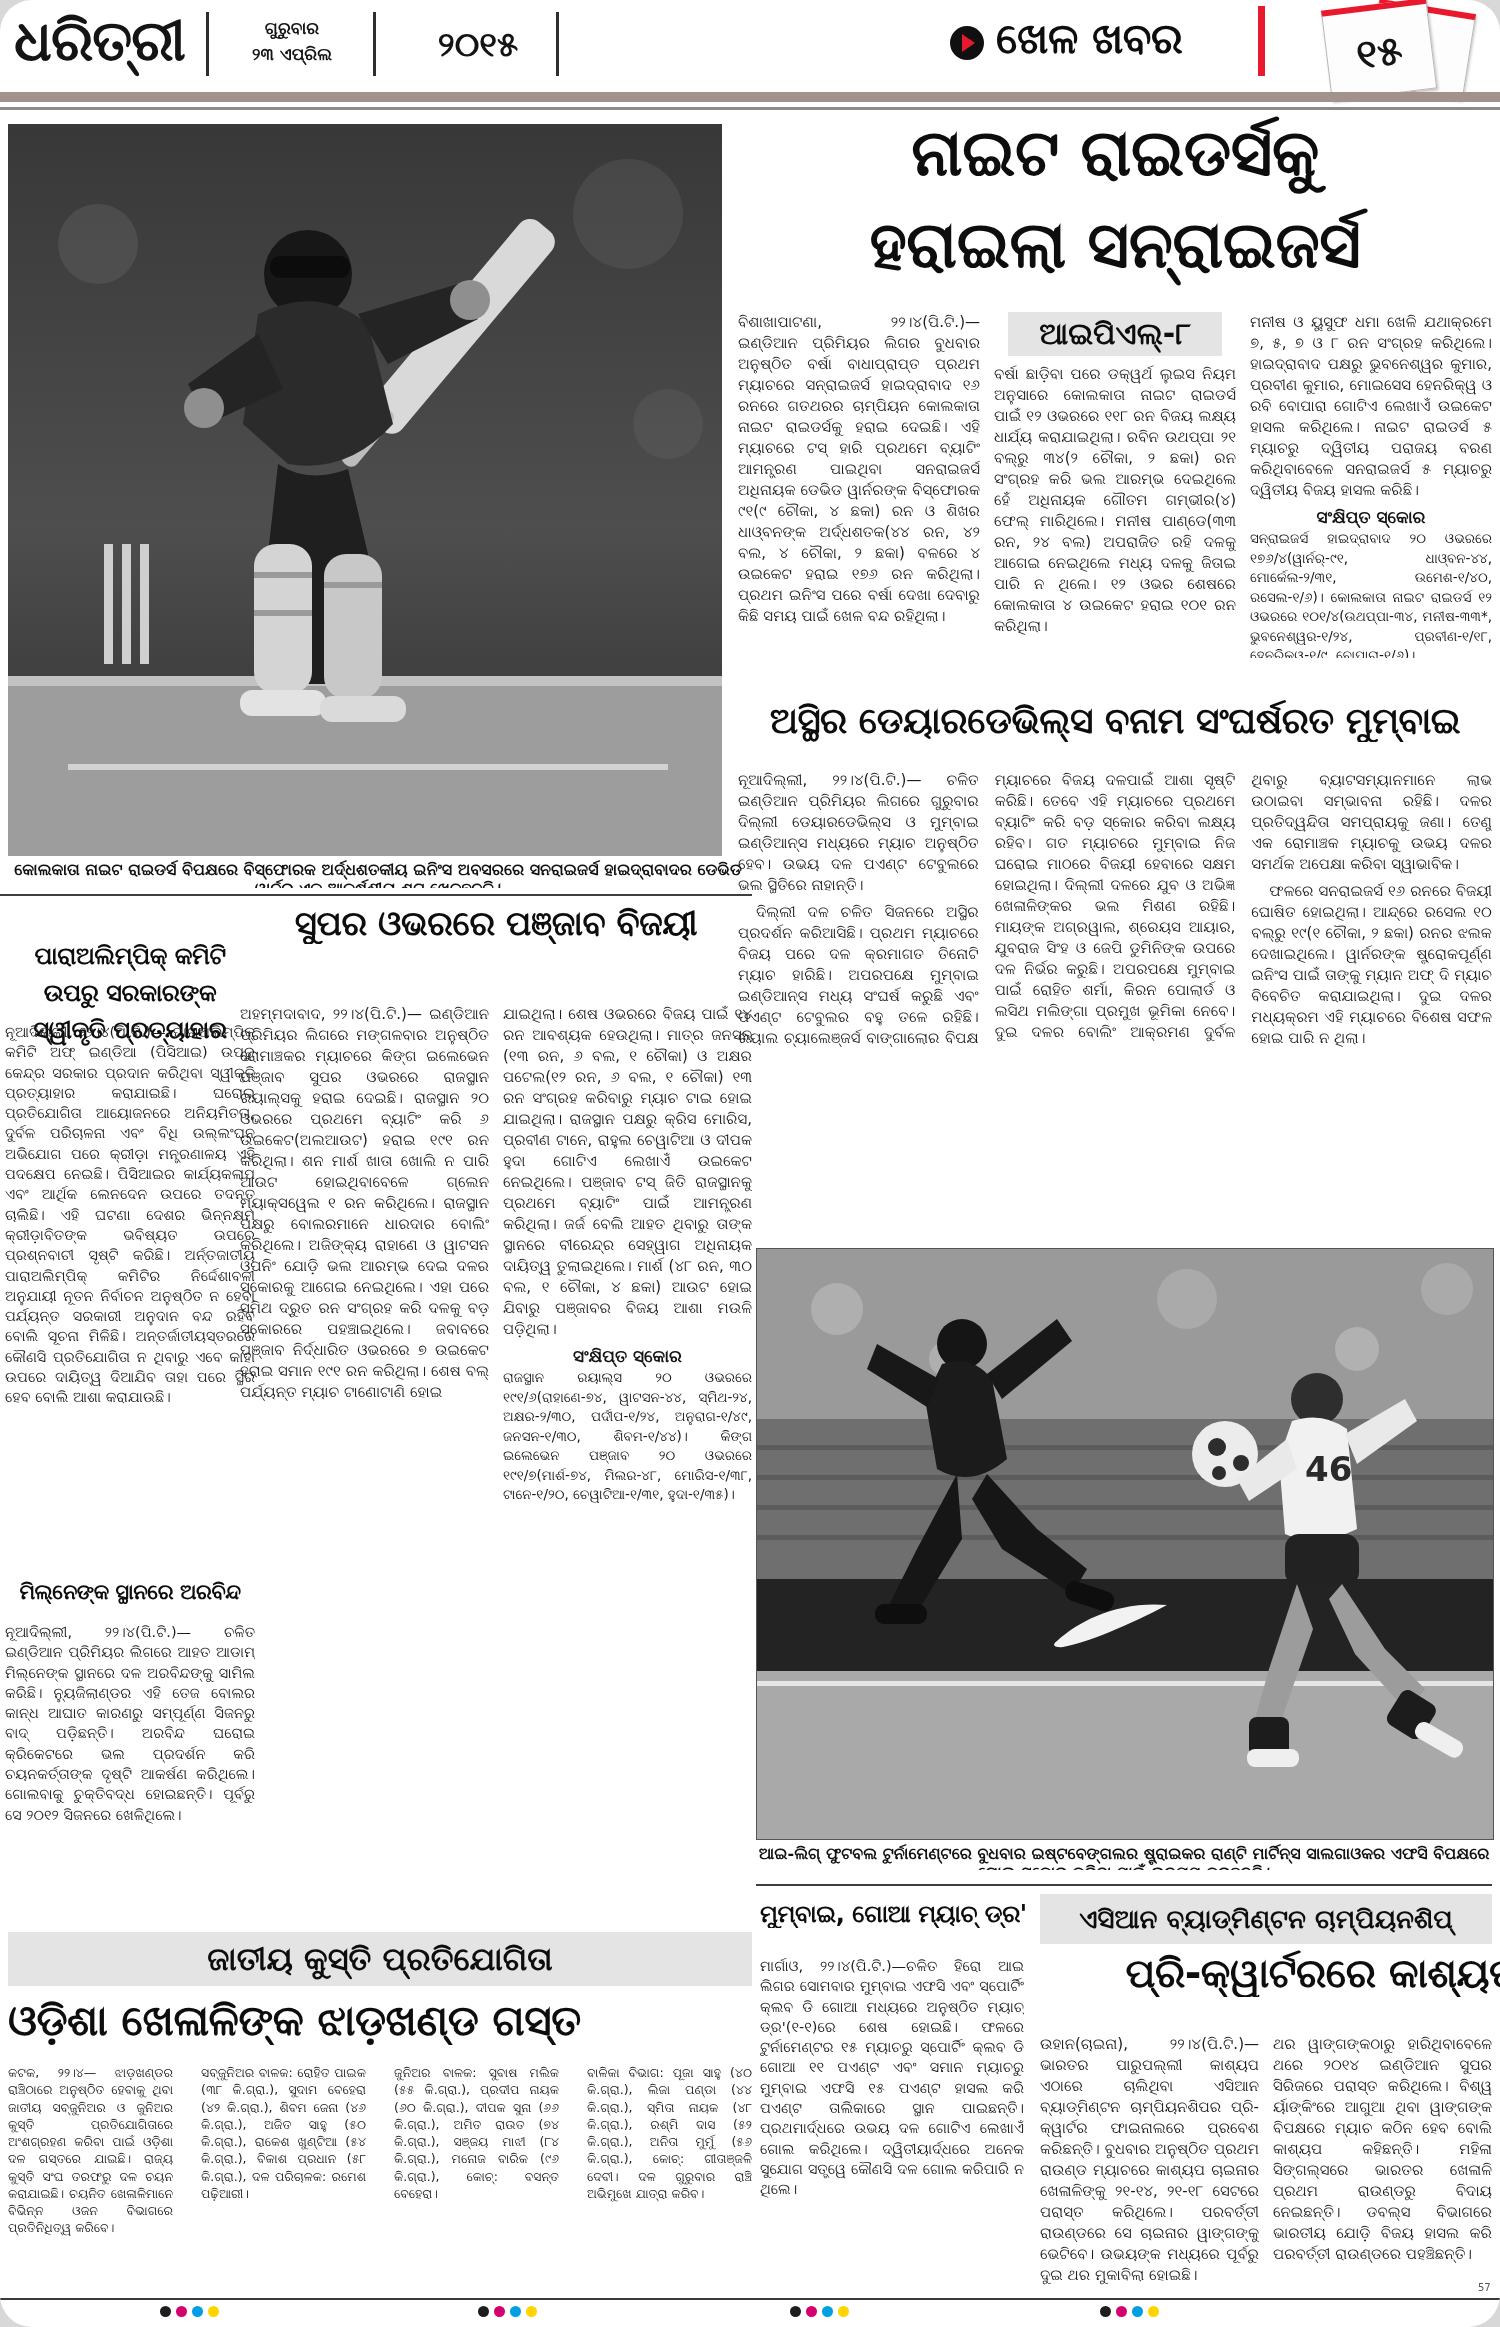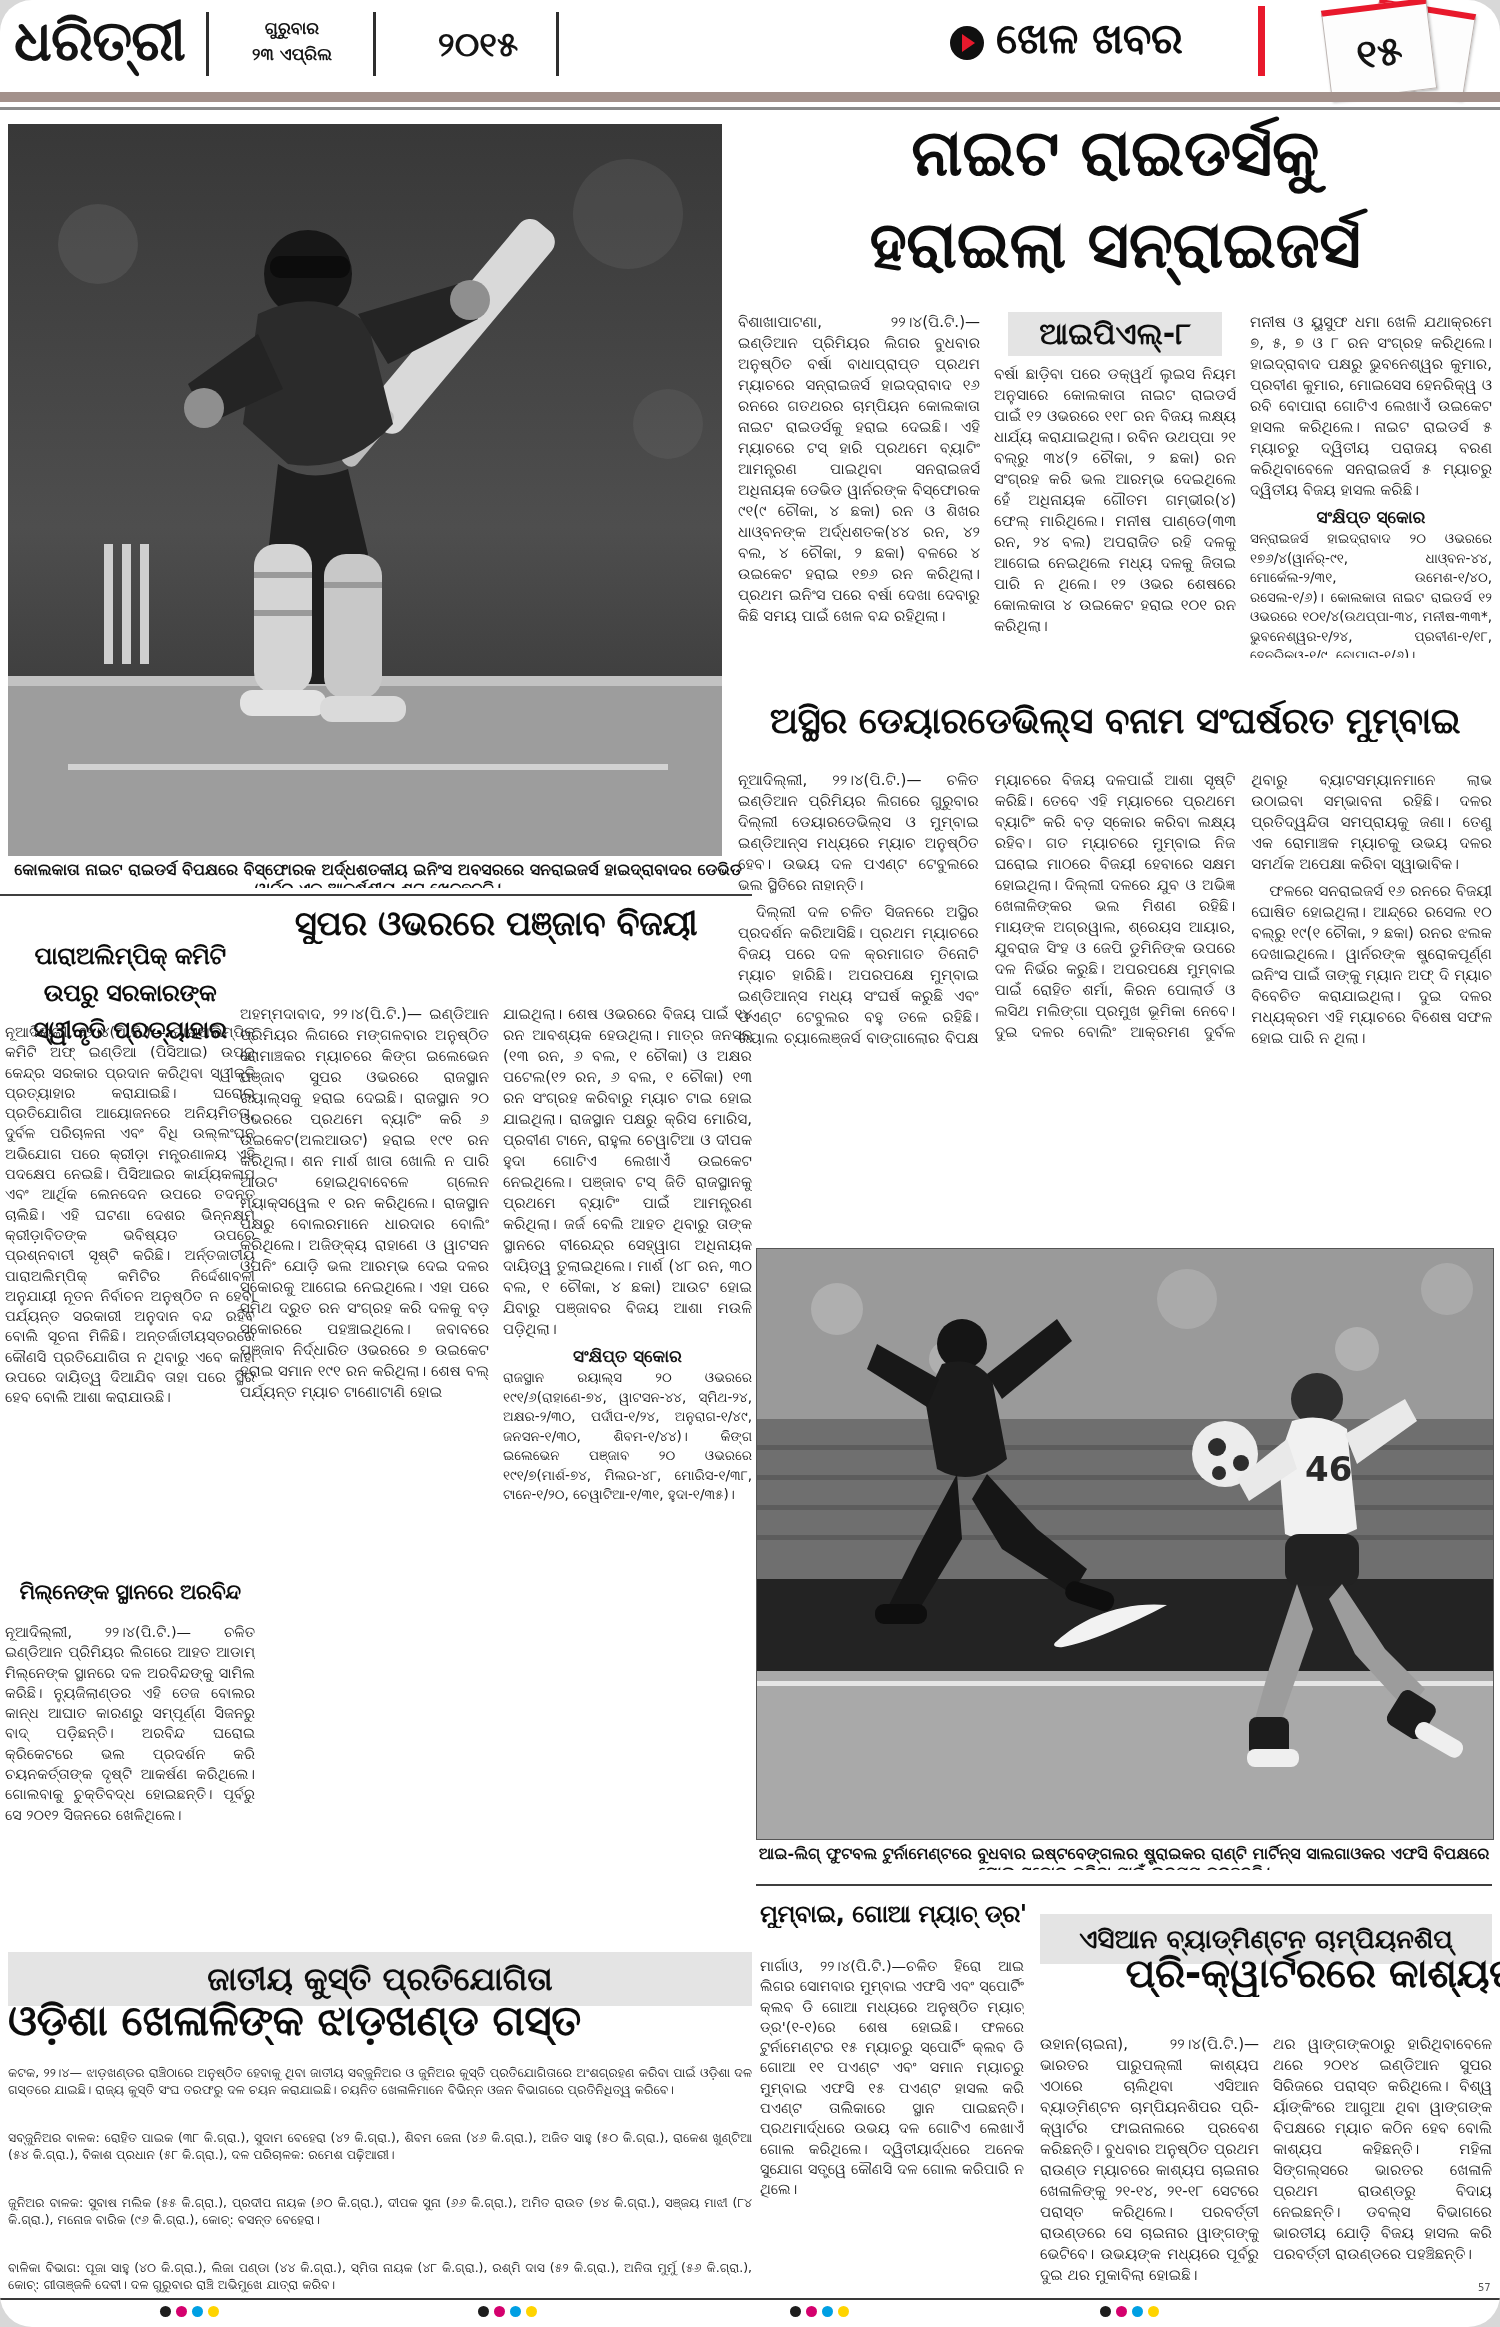--- a/index.html
+++ b/index.html
@@ -8,21 +8,21 @@
   .abs{position:absolute;}
   .hl{font-weight:800;color:#0d0d0d;letter-spacing:-0.5px;}
   .center{text-align:center;}
   .nowrap{white-space:nowrap;overflow:hidden;}
   .clip{overflow:hidden;}
   .body-text{font-size:15px;line-height:1.4;text-align:justify;color:#1c1c1c;}
   .body-sm{font-size:12.5px;line-height:1.38;text-align:justify;color:#1c1c1c;}
   .caption{font-weight:700;font-size:16px;color:#111;}
   .rule{background:#3f3f3f;}
   .vdiv{width:3px;background:#2e2e2e;}
-  .kicker{background:#e4e4e4;font-weight:800;color:#0d0d0d;display:flex;align-items:center;justify-content:center;margin-top:20px;}
+  .kicker{background:#e4e4e4;font-weight:800;color:#0d0d0d;display:flex;align-items:center;justify-content:center;}
   .flexrow{display:flex;}
   .col{flex:1;}
   .score-head{font-weight:800;text-align:center;font-size:17px;margin:6px 0 2px 0;}
   .score-txt{font-size:13.5px;line-height:1.45;text-align:justify;}
   p{margin:0 0 6px 0;text-indent:18px;}
   p.noindent{text-indent:0;}
   .sheet{position:absolute;background:#fdfdfd;border:1px solid #bdb5b2;border-top:6px solid #e8192c;
          box-shadow:1px 2px 3px rgba(0,0,0,.25);}
   .dotrow{display:flex;gap:5px;}
   .dot{width:11px;height:11px;border-radius:50%;}
@@ -217,21 +217,21 @@
   </div>
 
   <div class="abs caption" style="left:756px;top:1844px;width:736px;height:26px;overflow:hidden;text-align:center;">ଆଇ-ଲିଗ୍ ଫୁଟବଲ ଟୁର୍ନାମେଣ୍ଟରେ ବୁଧବାର ଇଷ୍ଟବେଙ୍ଗଲର ଷ୍ଟ୍ରାଇକର ରାଣ୍ଟି ମାର୍ଟିନ୍ସ ସାଲଗାଓକର ଏଫସି ବିପକ୍ଷରେ ଗୋଲ ସ୍କୋର କରିବା ପାଇଁ ଉଦ୍ୟମ କରୁଛନ୍ତି।</div>
 
   <div class="abs rule" style="left:756px;top:1884px;width:736px;height:2px;"></div>
 
   <div class="abs kicker" style="left:8px;top:1932px;width:744px;height:54px;font-size:32px;">ଜାତୀୟ କୁସ୍ତି ପ୍ରତିଯୋଗିତା</div>
 
   <div class="abs hl nowrap" style="left:8px;top:1996px;width:744px;font-size:42px;">ଓଡ଼ିଶା ଖେଳାଳିଙ୍କ ଝାଡ଼ଖଣ୍ଡ ଗସ୍ତ</div>
 
-  <div class="abs flexrow clip" style="left:8px;top:2064px;width:744px;height:232px;gap:28px;flex-direction:column;">
+  <div class="abs flexrow clip" style="left:8px;top:2064px;width:744px;height:232px;gap:28px;">
     <div class="col body-sm clip">କଟକ, ୨୨।୪— ଝାଡ଼ଖଣ୍ଡର ରାଞ୍ଚିଠାରେ ଅନୁଷ୍ଠିତ ହେବାକୁ ଥିବା ଜାତୀୟ ସବ୍‌ଜୁନିଅର ଓ ଜୁନିଅର କୁସ୍ତି ପ୍ରତିଯୋଗିତାରେ ଅଂଶଗ୍ରହଣ କରିବା ପାଇଁ ଓଡ଼ିଶା ଦଳ ଗସ୍ତରେ ଯାଇଛି। ରାଜ୍ୟ କୁସ୍ତି ସଂଘ ତରଫରୁ ଦଳ ଚୟନ କରାଯାଇଛି। ଚୟନିତ ଖେଳାଳିମାନେ ବିଭିନ୍ନ ଓଜନ ବିଭାଗରେ ପ୍ରତିନିଧିତ୍ୱ କରିବେ।</div>
     <div class="col body-sm clip">ସବ୍‌ଜୁନିଅର ବାଳକ: ରୋହିତ ପାଇକ (୩୮ କି.ଗ୍ରା.), ସୁଦାମ ବେହେରା (୪୨ କି.ଗ୍ରା.), ଶିବମ ଜେନା (୪୬ କି.ଗ୍ରା.), ଅଜିତ ସାହୁ (୫୦ କି.ଗ୍ରା.), ରାକେଶ ଖୁଣ୍ଟିଆ (୫୪ କି.ଗ୍ରା.), ବିକାଶ ପ୍ରଧାନ (୫୮ କି.ଗ୍ରା.), ଦଳ ପରିଚାଳକ: ରମେଶ ପଢ଼ିଆରୀ।</div>
     <div class="col body-sm clip">ଜୁନିଅର ବାଳକ: ସୁବାଷ ମଲିକ (୫୫ କି.ଗ୍ରା.), ପ୍ରଦୀପ ନାୟକ (୬୦ କି.ଗ୍ରା.), ଦୀପକ ସୁନା (୬୬ କି.ଗ୍ରା.), ଅମିତ ରାଉତ (୭୪ କି.ଗ୍ରା.), ସଞ୍ଜୟ ମାଝୀ (୮୪ କି.ଗ୍ରା.), ମନୋଜ ବାରିକ (୯୬ କି.ଗ୍ରା.), କୋଚ୍: ବସନ୍ତ ବେହେରା।</div>
     <div class="col body-sm clip">ବାଳିକା ବିଭାଗ: ପୂଜା ସାହୁ (୪୦ କି.ଗ୍ରା.), ଲିଜା ପଣ୍ଡା (୪୪ କି.ଗ୍ରା.), ସ୍ମିତା ନାୟକ (୪୮ କି.ଗ୍ରା.), ରଶ୍ମି ଦାସ (୫୨ କି.ଗ୍ରା.), ଅନିତା ମୁର୍ମୁ (୫୬ କି.ଗ୍ରା.), କୋଚ୍: ଗୀତାଞ୍ଜଳି ଦେବୀ। ଦଳ ଗୁରୁବାର ରାଞ୍ଚି ଅଭିମୁଖେ ଯାତ୍ରା କରିବ।</div>
   </div>
 
   <div class="abs hl nowrap" style="left:760px;top:1900px;width:268px;font-size:24px;">ମୁମ୍ବାଇ, ଗୋଆ ମ୍ୟାଚ୍ ଡ୍ର'</div>
 
   <div class="abs body-text clip" style="left:760px;top:1956px;width:264px;height:342px;font-size:14.5px;">ମାର୍ଗାଓ, ୨୨।୪(ପି.ଟି.)—ଚଳିତ ହିରୋ ଆଇ ଲିଗର ସୋମବାର ମୁମ୍ବାଇ ଏଫସି ଏବଂ ସ୍ପୋର୍ଟିଂ କ୍ଲବ ଡି ଗୋଆ ମଧ୍ୟରେ ଅନୁଷ୍ଠିତ ମ୍ୟାଚ୍ ଡ୍ର'(୧-୧)ରେ ଶେଷ ହୋଇଛି। ଫଳରେ ଟୁର୍ନାମେଣ୍ଟର ୧୫ ମ୍ୟାଚରୁ ସ୍ପୋର୍ଟିଂ କ୍ଲବ ଡି ଗୋଆ ୧୧ ପଏଣ୍ଟ ଏବଂ ସମାନ ମ୍ୟାଚରୁ ମୁମ୍ବାଇ ଏଫସି ୧୫ ପଏଣ୍ଟ ହାସଲ କରି ପଏଣ୍ଟ ତାଲିକାରେ ସ୍ଥାନ ପାଇଛନ୍ତି। ପ୍ରଥମାର୍ଦ୍ଧରେ ଉଭୟ ଦଳ ଗୋଟିଏ ଲେଖାଏଁ ଗୋଲ କରିଥିଲେ। ଦ୍ୱିତୀୟାର୍ଦ୍ଧରେ ଅନେକ ସୁଯୋଗ ସତ୍ତ୍ୱେ କୌଣସି ଦଳ ଗୋଲ କରିପାରି ନ ଥିଲେ।</div>
 

